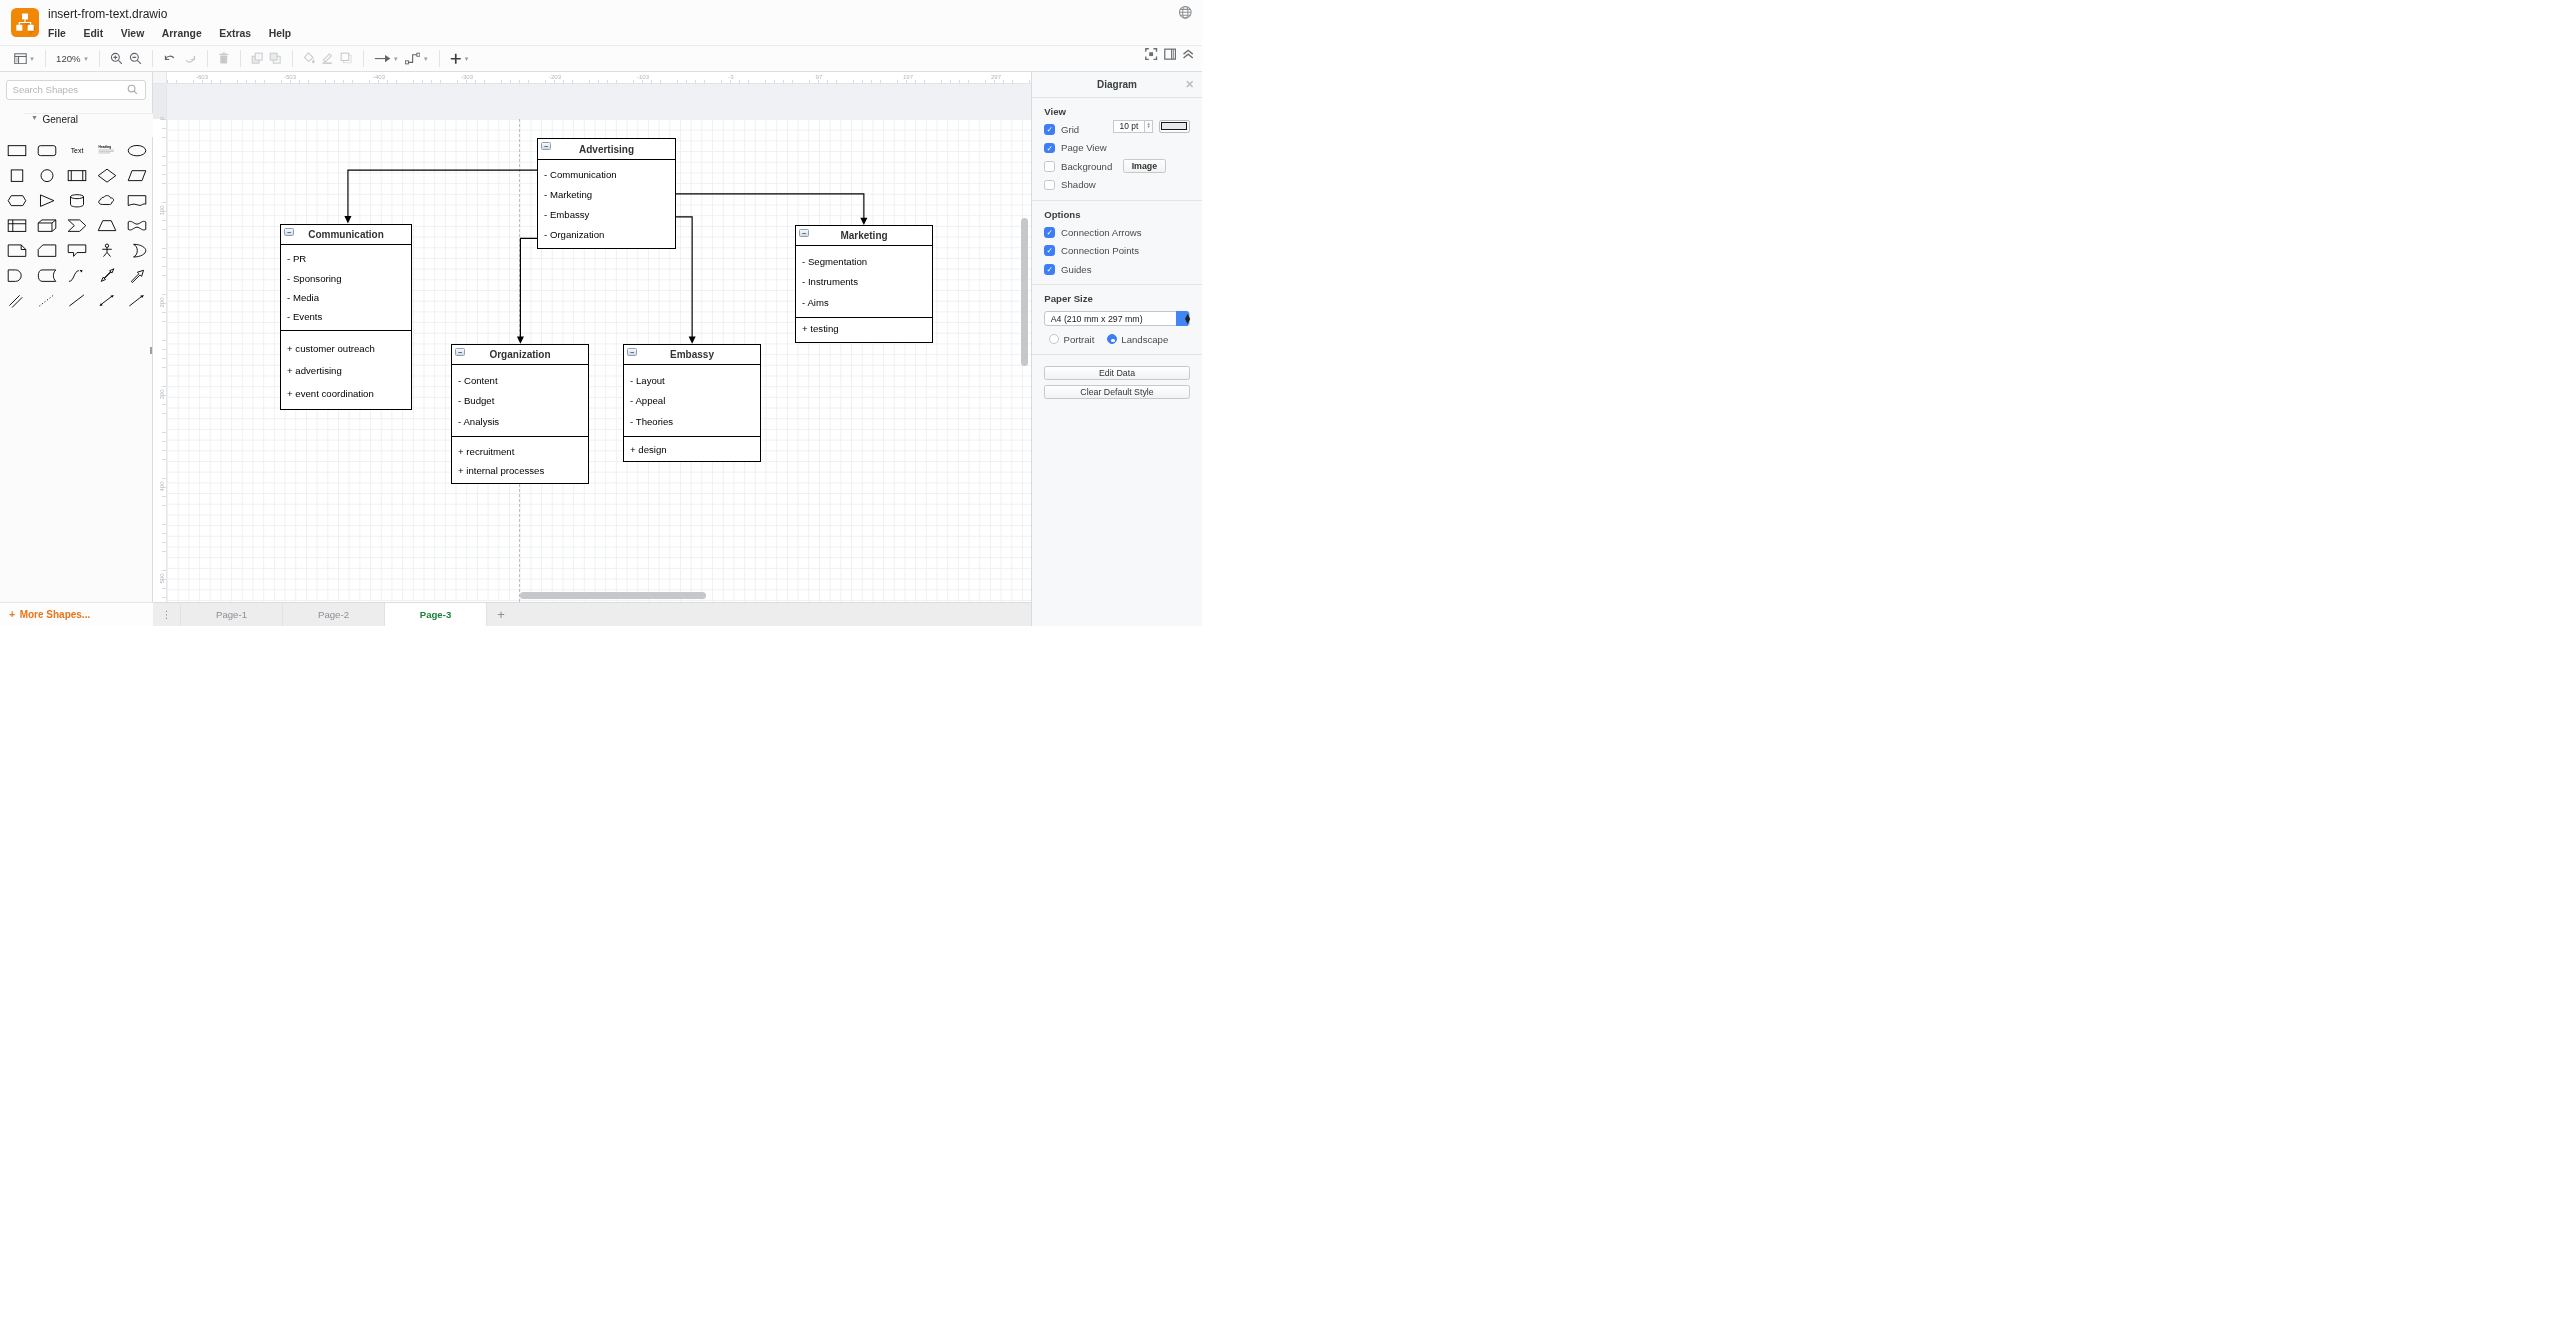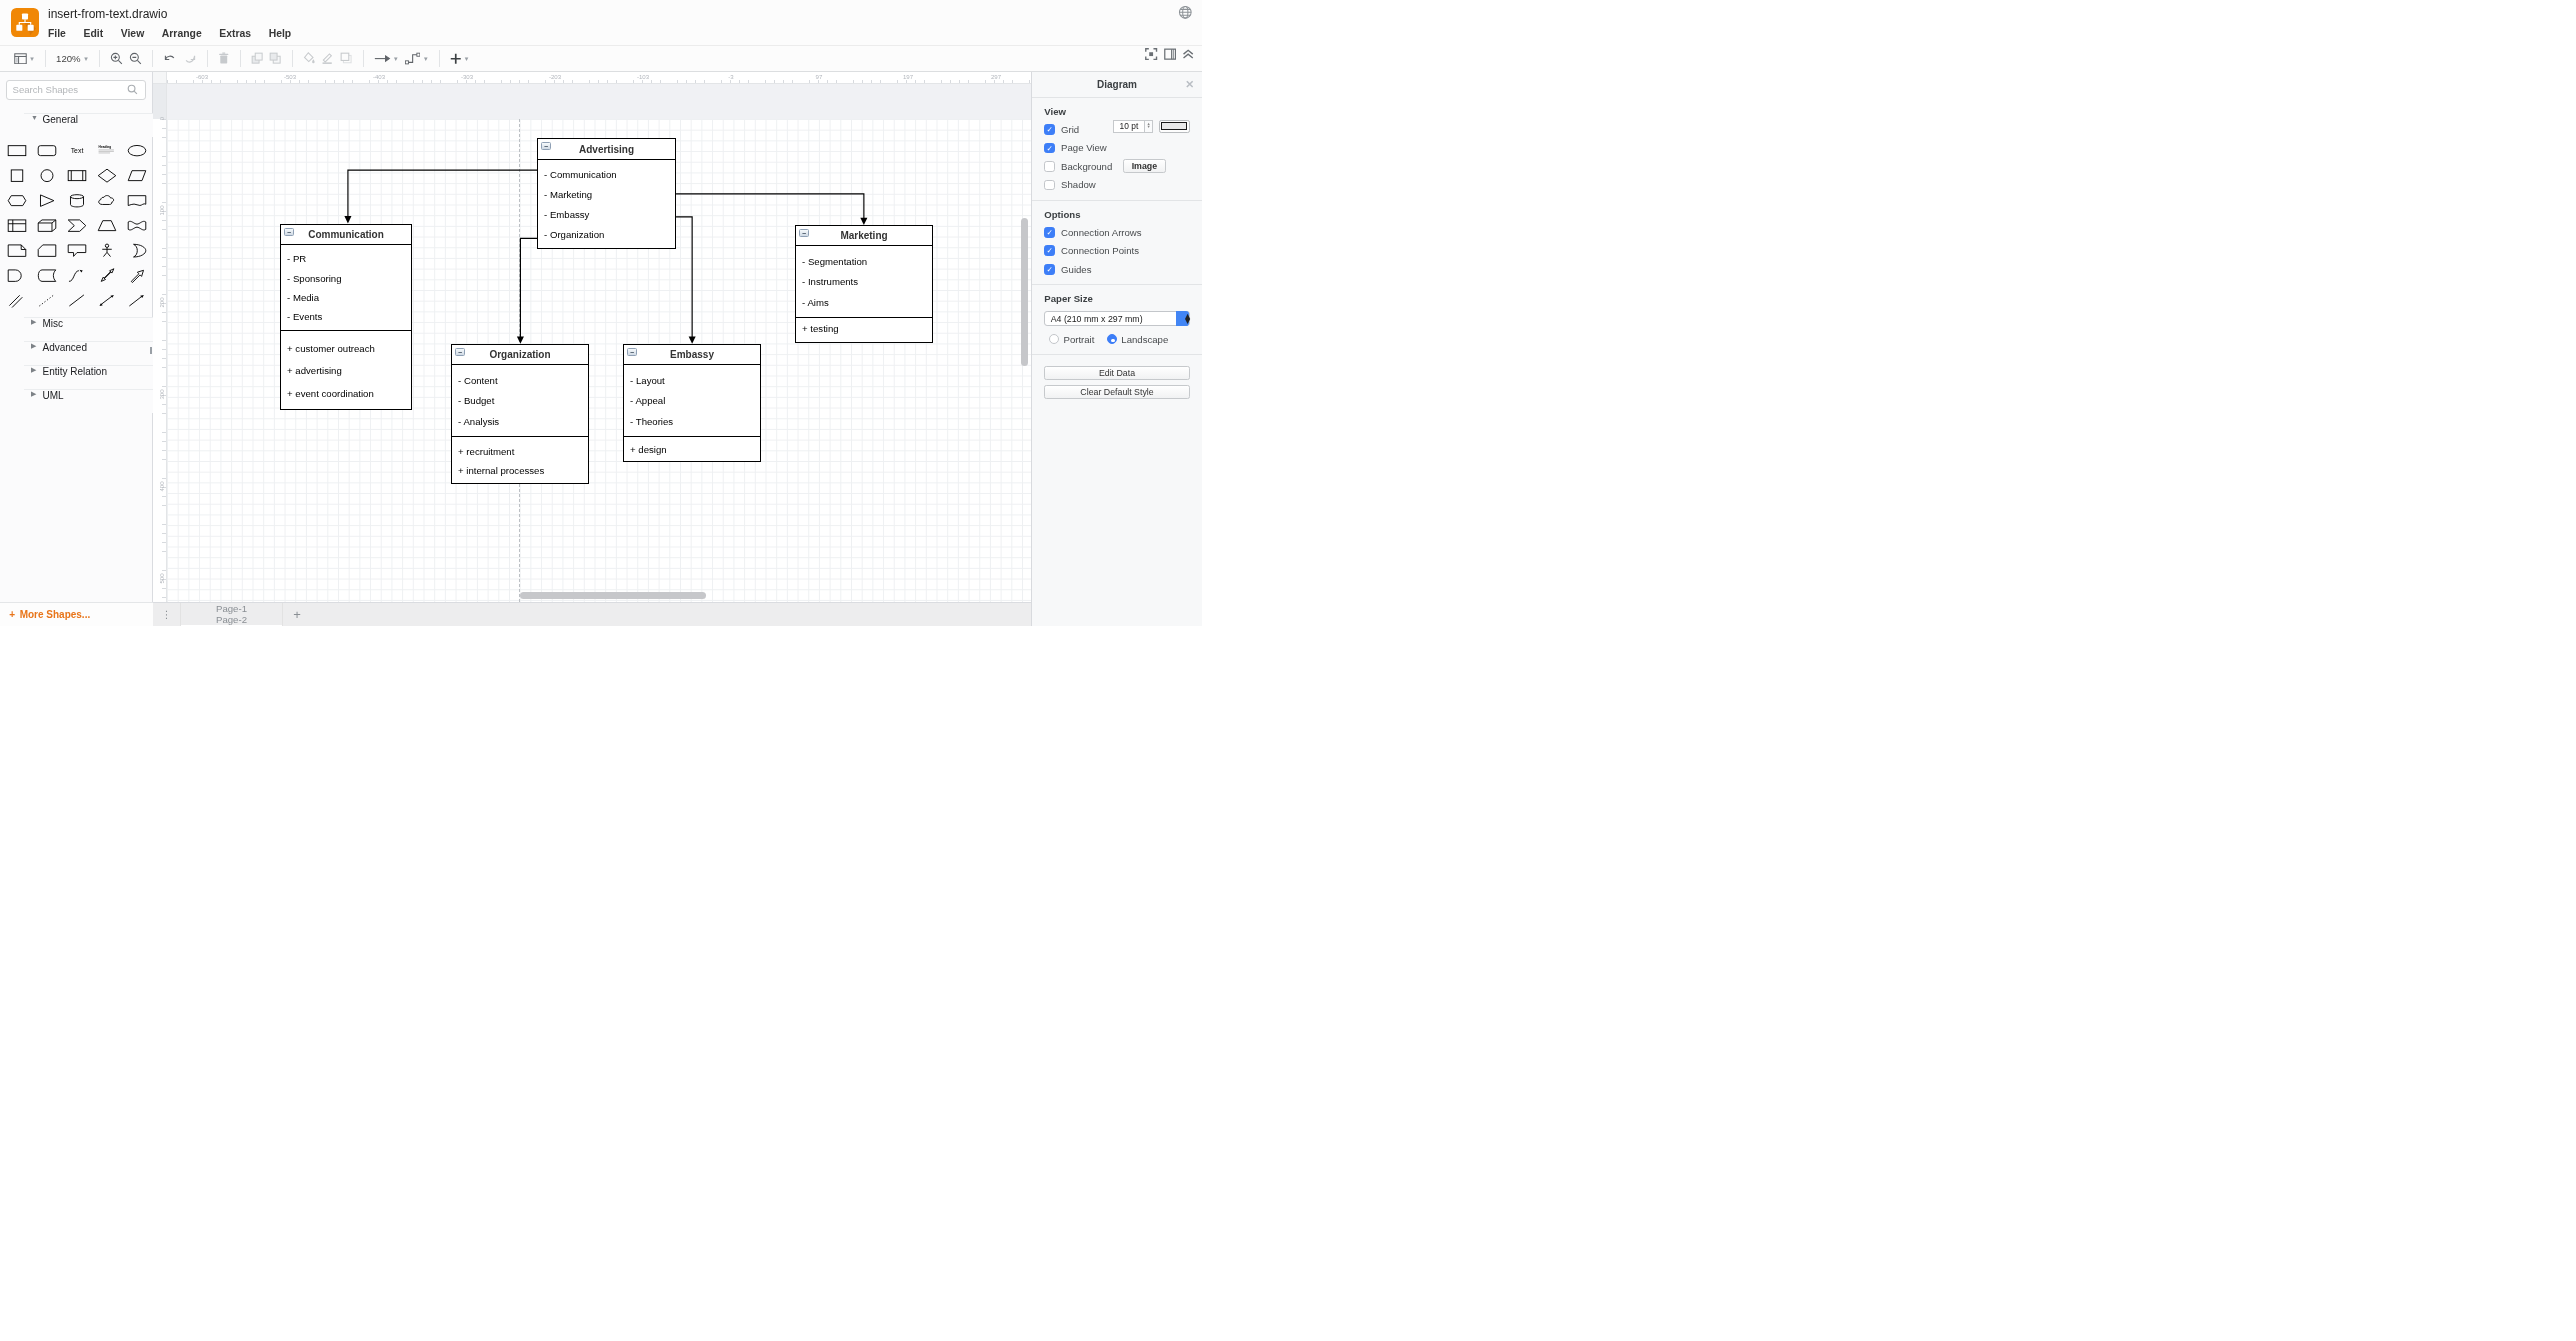--- a/index.html
+++ b/index.html
@@ -453,38 +453,20 @@
           <path d="M22 2.5l-4.5 1 2.4 2.6Z" fill="#000"></path>
         </svg>
       </div>
       <div class="cell">
         <svg width="20" height="15.3" viewBox="0 0 26 20">
           <path d="M3 17 18.5 5" stroke="#000" stroke-width="1.2" fill="none"></path>
           <path d="M22 2.5l-4.8 1.2 2.6 2.8Z" fill="#000"></path>
         </svg>
       </div>
     </div>
-  <div id="collapsed-secs">
-      <div class="sec-head">
-        <span class="tri">▶</span>
-        <span>Misc</span>
-      </div>
-      <div class="sec-head">
-        <span class="tri">▶</span>
-        <span>Advanced</span>
-      </div>
-      <div class="sec-head">
-        <span class="tri">▶</span>
-        <span>Entity Relation</span>
-      </div>
-      <div class="sec-head">
-        <span class="tri">▶</span>
-        <span>UML</span>
-      </div>
-    </div>
   <div id="sidebar-footer">
     <span style="margin-right:4.6px;">+</span>
     <span>More Shapes...</span>
   </div>
 </div>
 <div id="splitter" class="abs"><i></i><i></i></div>
 
 <div id="ruler-corner" class="abs"></div>
 <div id="hruler" class="abs">
     <div class="ticks"></div>
@@ -659,20 +641,20 @@
   </div>
 
   <div class="psec" style="border-bottom:none; padding-top:10.7px;">
     <div class="pbtn wide">Edit Data</div>
     <div class="pbtn wide">Clear Default Style</div>
   </div>
 </div>
 
 <div id="footer" class="abs">
   <div id="tab-dots">⋮</div>
-  <div id="tabs-holder" style="display:flex;flex-direction:column;">
+  <div id="tabs-holder" style="display:flex;">
       <div class="tab">Page-1</div>
       <div class="tab">Page-2</div>
       <div class="tab active">Page-3</div>
     </div>
   <div id="tab-add">+</div>
 </div>
 
 
 </body></html>

